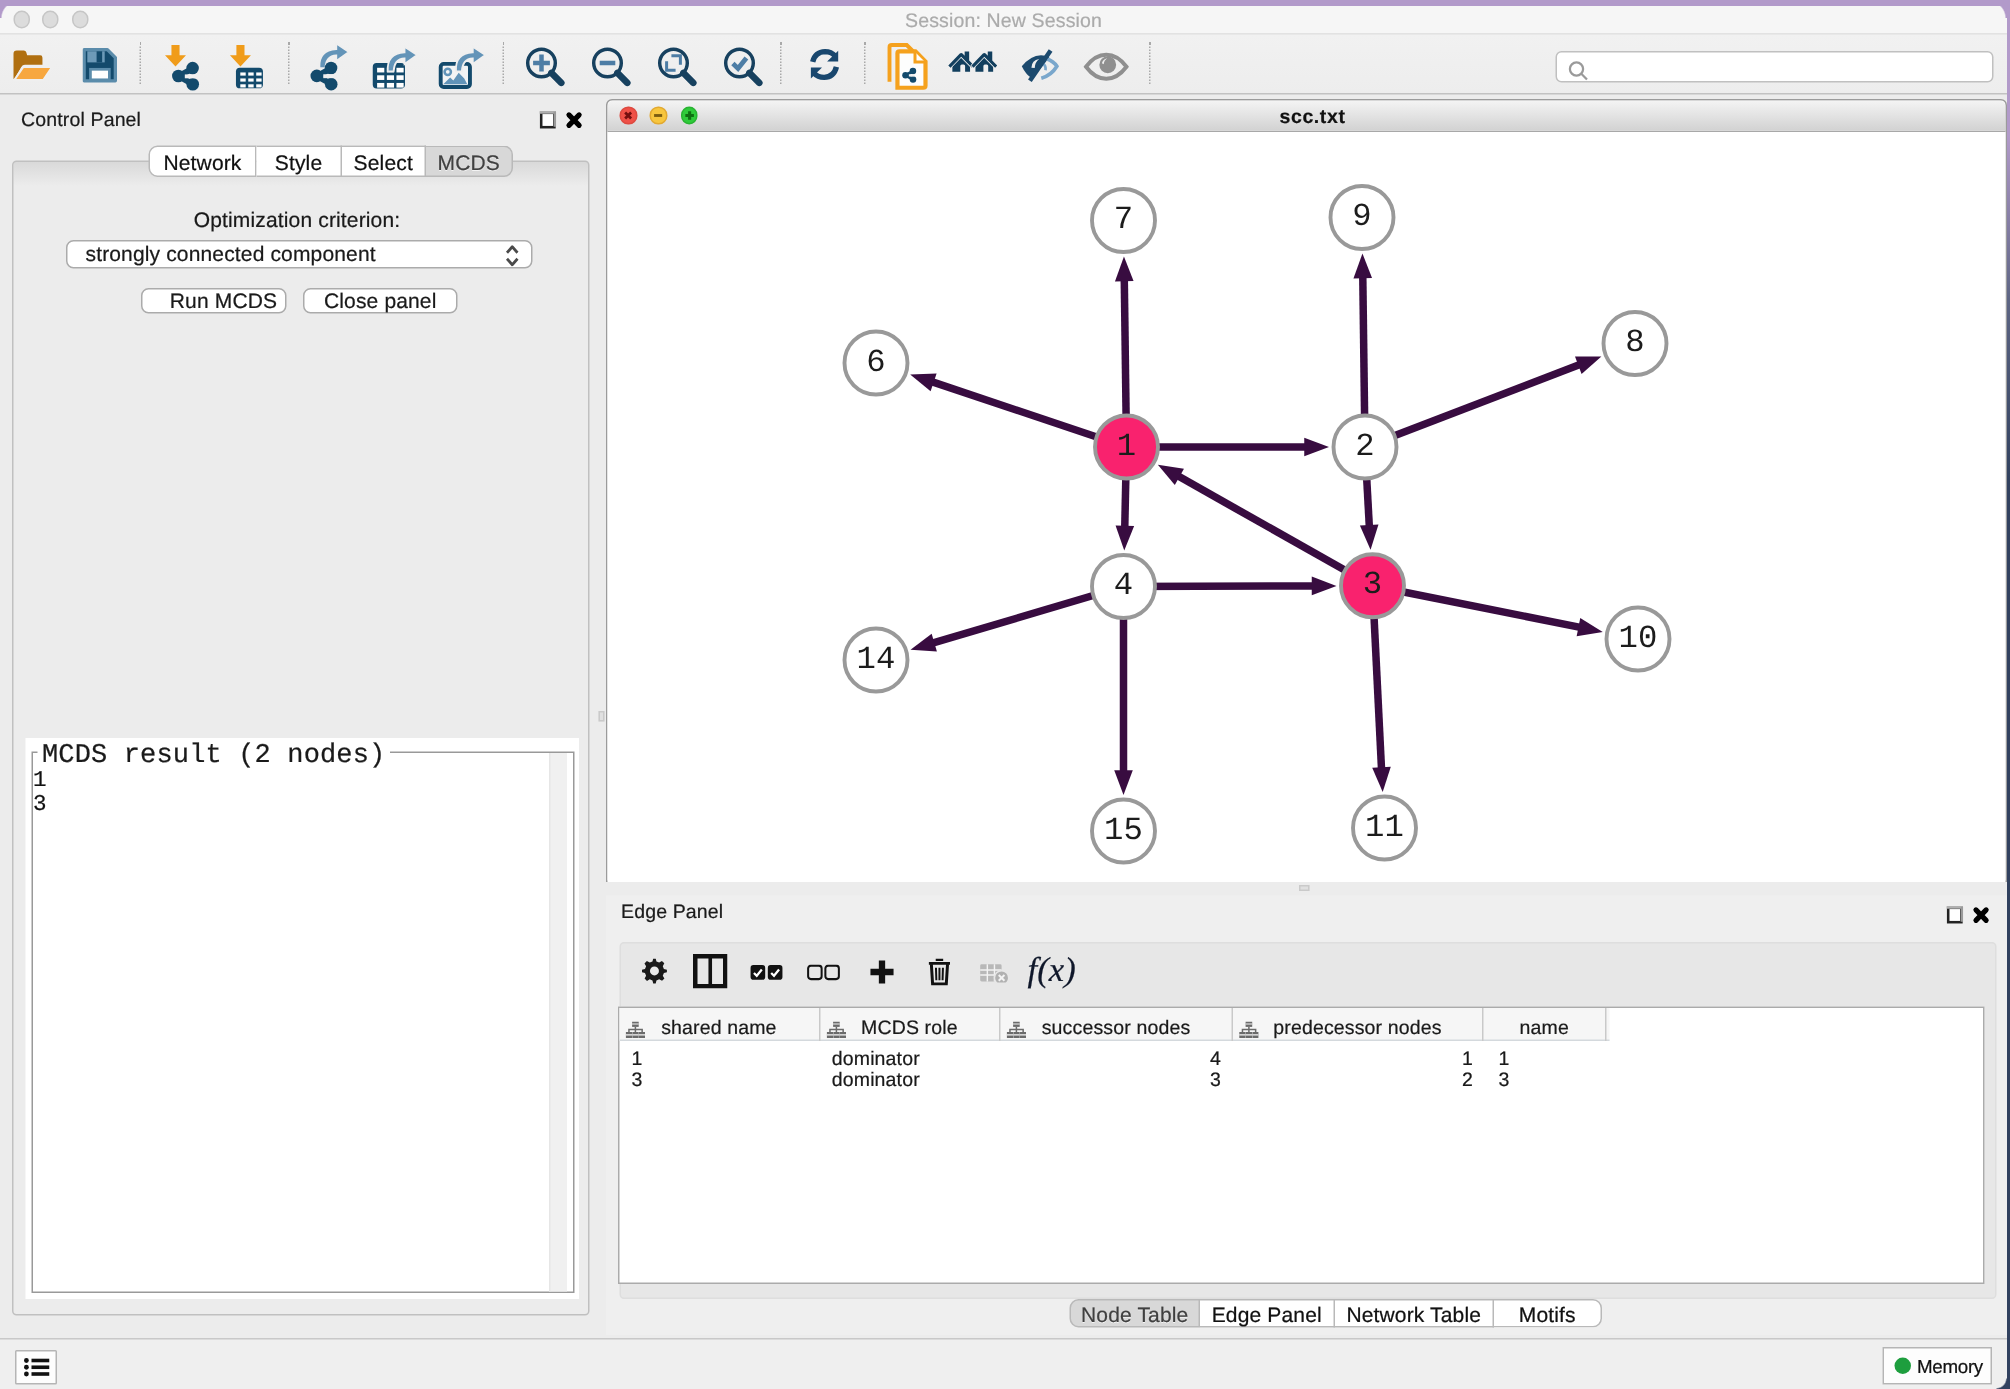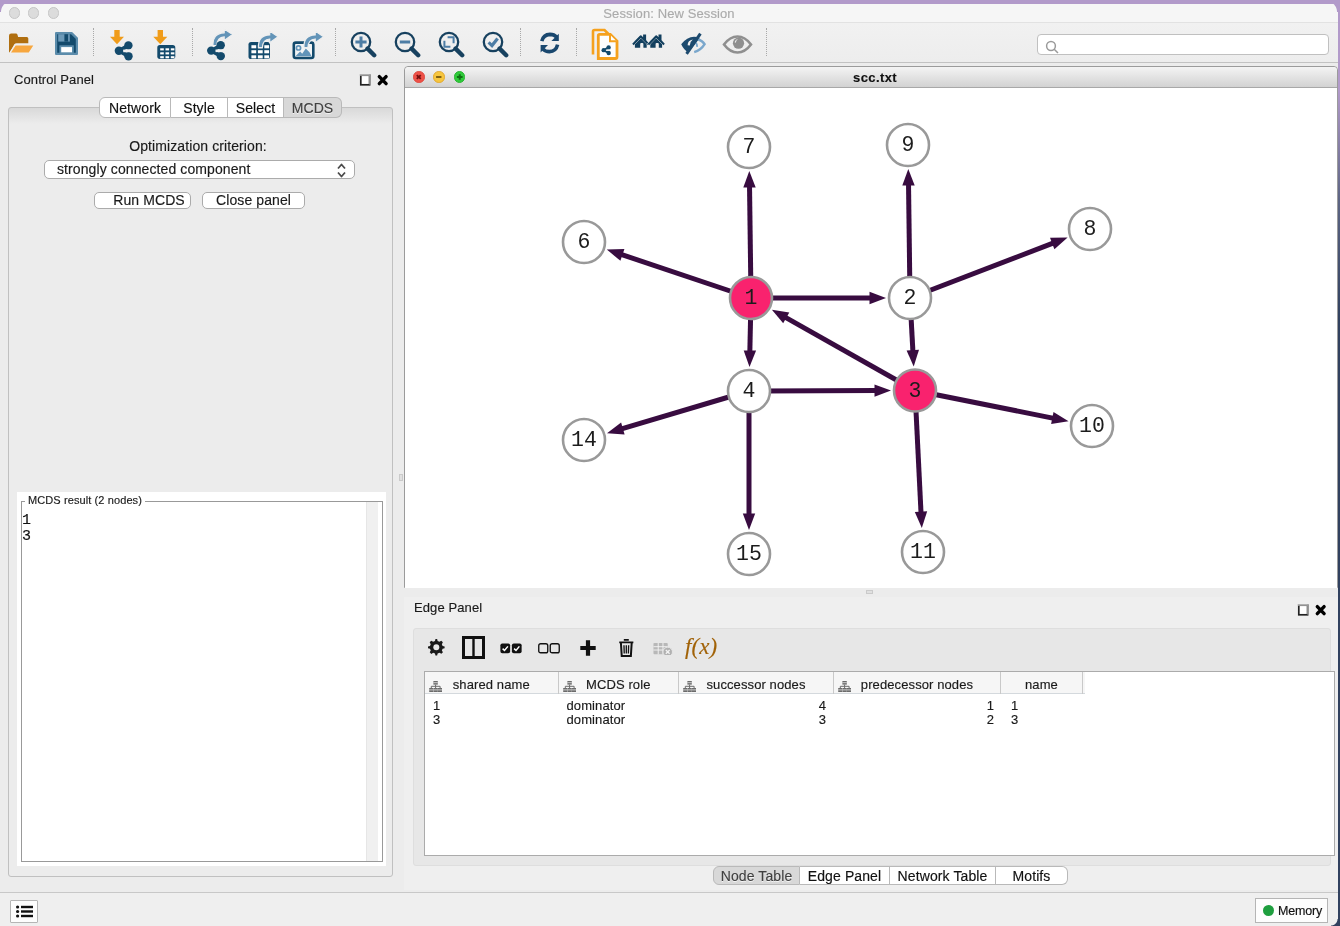--- a/index.html
+++ b/index.html
@@ -49,21 +49,21 @@
          background:#fff; border:1px solid #ababab; border-radius:5px;
          font-size:14px; color:#1a1a1a; line-height:17px; padding-left:12px; }
 .btn { position:absolute; height:17px; background:#fff; border:1px solid #ababab;
        border-radius:5px; font-size:14px; color:#1a1a1a; text-align:center;
        line-height:15px; }
 
 #mcds-box { left:17px; top:492px; width:369px; height:374px; background:#fff; }
 #mcds-fs { position:absolute; left:3.5px; top:9px; right:3.5px; bottom:4px;
            border:1px solid #999; }
 #mcds-label { position:absolute; left:8px; top:2px; background:#fff;
-              padding:0 3px; font-size:11px; color:#1a1a1a; }
+              padding:0 3px; font-size:18px; color:#1a1a1a;font-family:Liberation Mono, monospace; }
 #mcds-scroll { position:absolute; right:8px; top:10px; bottom:5px; width:12px;
                background:#f0f0f0; border-left:1px solid #e6e6e6; }
 #mcds-text { position:absolute; left:5px; top:21px; font-size:15px; color:#111;
              font-family:"Liberation Mono",monospace; line-height:16.3px; }
 
 .grip { position:absolute; background:#e0e0e0; border:1px solid #cacaca; z-index:6; }
 
 #netwin { left:404px; top:65.5px; width:934px; height:522.5px;
           border:1px solid #9b9b9b; border-radius:4px 4px 0 0; background:#fff; }
 #net-title { position:absolute; left:0; top:0; width:100%; height:21px;
@@ -73,21 +73,21 @@
                   font-size:13px; font-weight:700; color:#111; letter-spacing:0.4px;
                   padding-left:8px; }
 .mac { position:absolute; top:4.5px; width:11.5px; height:11.5px; border-radius:50%; display:flex; align-items:center; justify-content:center; }
 .mac svg { display:block; }
 #canvas { position:absolute; left:0; top:21.5px; width:932px; height:500px; background:#fff; }
 
 #tpanel { left:404px; top:597px; width:934px; height:293px; background:#efefef; }
 #tp-head { position:absolute; left:10px; top:2.5px; font-size:13px; color:#1a1a1a; }
 #tbl-frame { left:413px; top:628px; width:918px; height:238px;
        background:#e7e7e7; border-radius:3px; border:1px solid #dedede; }
-#tbl { left:424px; top:671px; width:910.5px; height:185px;
+#tbl { left:412px; top:671px; width:910.5px; height:185px;
        background:#fff; border:1px solid #ababab; }
 #thead { position:absolute; left:0; top:0; width:660px; height:22px;
          background:#f6f6f6; border-bottom:1.5px solid #d4d9dd; font-size:13px; }
 .th { position:absolute; top:0; height:22px; border-right:1px solid #c9c9c9; }
 .th .lbl { position:absolute; width:100%; text-align:center; top:5px; color:#1a1a1a; }
 .td { position:absolute; font-size:13px; color:#1a1a1a; }
 #btabs { left:693px; top:866px; }
 #btabs .tab { height:19px; }
 
 #statusbar { left:0; top:891.5px; width:1338px; height:34.5px; background:#efefef;
@@ -427,21 +427,21 @@
       <g opacity="0.5">
         <rect x="0.5" y="2" width="15" height="12" rx="1" fill="#8a8a8a"></rect>
 <g stroke="#fff" stroke-width="1">
           <path d="M0.5 6 L15.5 6 M0.5 9.5 L15.5 9.5 M5.5 2 L5.5 14 M10.5 2 L10.5 14"></path>
         </g>
 <circle cx="15.5" cy="11.5" r="5" fill="#7d7d7d" stroke="#e9e9e9" stroke-width="1"></circle>
 <path d="M13.5 9.5 L17.5 13.5 M17.5 9.5 L13.5 13.5" stroke="#fff" stroke-width="1.4"></path>
       </g>
     </g>
   </svg>
-<div class="abs" style="left:685px;top:634px;width:46px;height:28px;font-family:'Liberation Serif',serif;font-style:italic;font-size:23px;color:#a16207;">f(x)</div>
+<div class="abs" style="left:685px;top:634px;width:46px;height:28px;font-family:'Liberation Serif',serif;font-style:italic;font-size:23px;color:#0f172a;">f(x)</div>
 <div id="tbl" class="abs">
     <div id="thead">
       <div class="th" style="left:0px;width:133.5px;">
         <span class="abs" style="left:4px;top:8px;"><svg width="13" height="11" viewBox="0 0 13 11">
             <g fill="#6b6b6b">
               <rect x="4.4" y="0" width="4.4" height="3.6"></rect>
               <rect x="0.2" y="7" width="4.2" height="4"></rect>
               <rect x="4.6" y="7" width="4.2" height="4"></rect>
               <rect x="9" y="7" width="4.2" height="4"></rect>
             </g>

